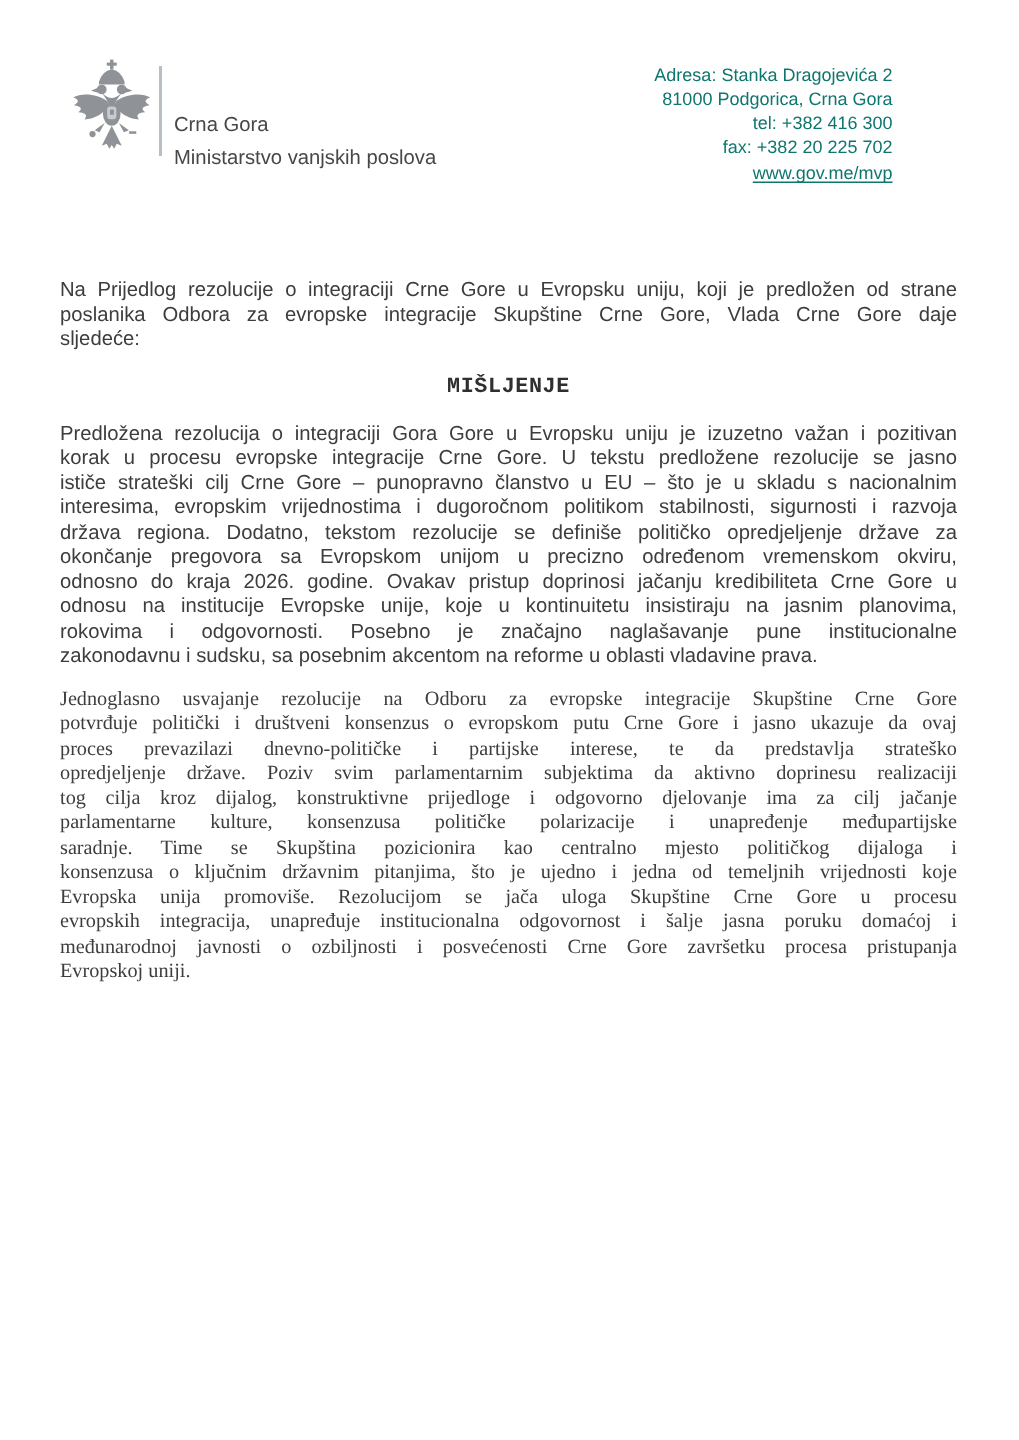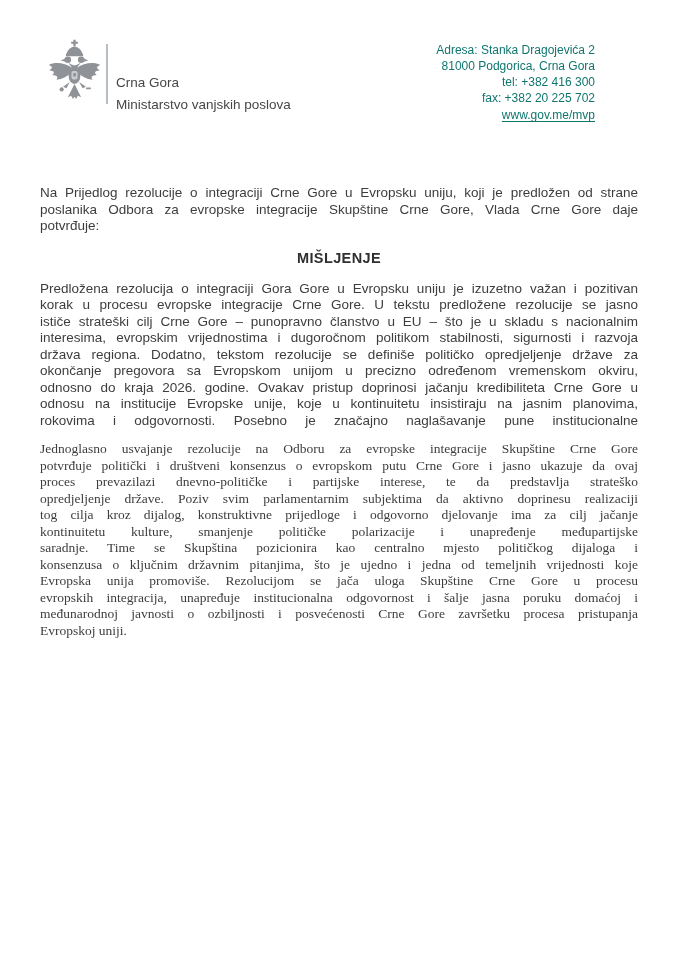--- a/index.html
+++ b/index.html
@@ -68,20 +68,21 @@
   .tline { text-align: justify; text-align-last: justify; }
   .tline-last { text-align-last: left; }
   .heading {
     margin: 15px 0 14px 0;
     font-size: 14.5px;
     line-height: 17px;
     font-weight: bold;
     letter-spacing: 0.4px;
     text-align: center;
     color: #2f2f2f;
+    font-family: Liberation Mono, monospace;
   }
   .para { margin: 0; }
   .para-closing { margin-top: 12px; font-family: Liberation Serif, serif; }
 </style>
 </head>
 <body>
 
 <div class="page">
 
   <div class="crest">
@@ -133,41 +134,42 @@
     <div>81000 Podgorica, Crna Gora</div>
     <div>tel: +382 416 300</div>
     <div>fax: +382 20 225 702</div>
     <div class="website">www.gov.me/mvp</div>
   </div>
 
   <main class="doc-body">
     <div class="para">
         <div class="tline">Na Prijedlog rezolucije o integraciji Crne Gore u Evropsku uniju, koji je predložen od strane</div>
         <div class="tline">poslanika Odbora za evropske integracije Skupštine Crne Gore, Vlada Crne Gore daje</div>
-        <div class="tline tline-last">potvrđuje:</div>
+        <div class="tline tline-last">sljedeće:</div>
       </div>
     <h1 class="heading">MIŠLJENJE</h1>
     <div class="para">
         <div class="tline">Predložena rezolucija o integraciji Gora Gore u Evropsku uniju je izuzetno važan i pozitivan</div>
         <div class="tline">korak u procesu evropske integracije Crne Gore. U tekstu predložene rezolucije se jasno</div>
         <div class="tline">ističe strateški cilj Crne Gore – punopravno članstvo u EU – što je u skladu s nacionalnim</div>
         <div class="tline">interesima, evropskim vrijednostima i dugoročnom politikom stabilnosti, sigurnosti i razvoja</div>
         <div class="tline">država regiona. Dodatno, tekstom rezolucije se definiše političko opredjeljenje države za</div>
         <div class="tline">okončanje pregovora sa Evropskom unijom u precizno određenom vremenskom okviru,</div>
         <div class="tline">odnosno do kraja 2026. godine. Ovakav pristup doprinosi jačanju kredibiliteta Crne Gore u</div>
         <div class="tline">odnosu na institucije Evropske unije, koje u kontinuitetu insistiraju na jasnim planovima,</div>
         <div class="tline">rokovima i odgovornosti. Posebno je značajno naglašavanje pune institucionalne</div>
+        <div class="tline tline-last">zakonodavnu i sudsku, sa posebnim akcentom na reforme u oblasti vladavine prava.</div>
       </div>
     <div class="para para-closing">
         <div class="tline">Jednoglasno usvajanje rezolucije na Odboru za evropske integracije Skupštine Crne Gore</div>
         <div class="tline">potvrđuje politički i društveni konsenzus o evropskom putu Crne Gore i jasno ukazuje da ovaj</div>
         <div class="tline">proces prevazilazi dnevno-političke i partijske interese, te da predstavlja strateško</div>
         <div class="tline">opredjeljenje države. Poziv svim parlamentarnim subjektima da aktivno doprinesu realizaciji</div>
         <div class="tline">tog cilja kroz dijalog, konstruktivne prijedloge i odgovorno djelovanje ima za cilj jačanje</div>
-        <div class="tline">kontinuitetu kulture, smanjenje političke polarizacije i unapređenje međupartijske</div>
+        <div class="tline">parlamentarne kulture, konsenzusa političke polarizacije i unapređenje međupartijske</div>
         <div class="tline">saradnje. Time se Skupština pozicionira kao centralno mjesto političkog dijaloga i</div>
         <div class="tline">konsenzusa o ključnim državnim pitanjima, što je ujedno i jedna od temeljnih vrijednosti koje</div>
         <div class="tline">Evropska unija promoviše. Rezolucijom se jača uloga Skupštine Crne Gore u procesu</div>
         <div class="tline">evropskih integracija, unapređuje institucionalna odgovornost i šalje jasna poruku domaćoj i</div>
         <div class="tline">međunarodnoj javnosti o ozbiljnosti i posvećenosti Crne Gore završetku procesa pristupanja</div>
         <div class="tline tline-last">Evropskoj uniji.</div>
       </div>
   </main>
 
 </div>

